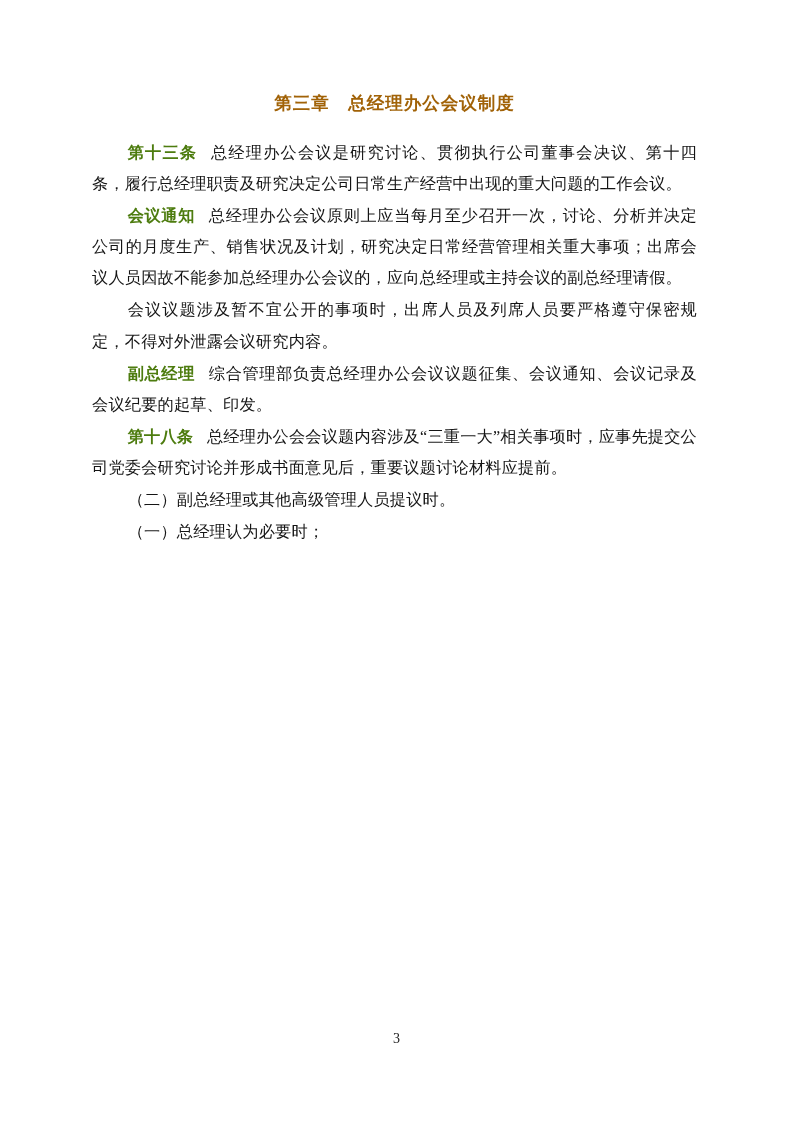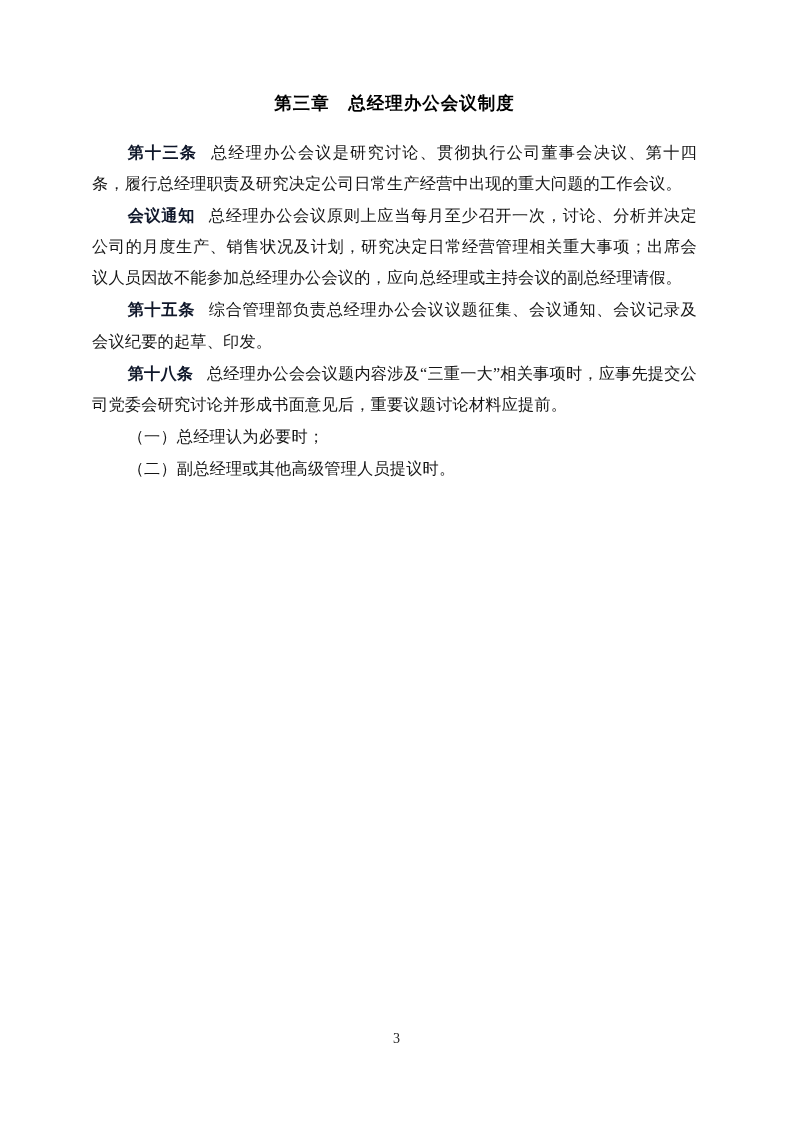--- a/index.html
+++ b/index.html
@@ -18,33 +18,33 @@
     padding: 88px 96px 0 92px;
   }
   .doc-title {
     font-family: "DejaVu Sans", "Liberation Sans", sans-serif;
     font-weight: bold;
     font-size: 17.5px;
     line-height: 30px;
     text-align: center;
     letter-spacing: 1px;
     margin-bottom: 19px;
-    color: #000000;
+    color: #a16207;
   }
   .para {
     font-size: 16.2px;
     line-height: 31.1px;
     text-align: justify;
     text-indent: 2.2em;
     letter-spacing: 0.2px;
   }
   .para .article-label {
     font-family: "DejaVu Sans", "Liberation Sans", sans-serif;
     font-weight: bold;
-    color: #0f172a;
+    color: #4d7c0f;
   }
   .para .article-label:not(:empty) { margin-right: 0.85em; }
   .page-number {
     position: absolute;
     top: 1031px;
     left: 0;
     width: 100%;
     text-align: center;
     font-size: 14px;
     color: #222;
@@ -56,26 +56,27 @@
 <div class="page-content">
 
   <h1 class="doc-title">第三章　总经理办公会议制度</h1>
 
   <p class="para"><b class="article-label">第十三条</b><span>总经理办公会议是研究讨论、贯彻执行公司董事会决议、第十四条，履行总经理职责及研究决定公司日常生产经营中出现的重大问题的工作会议。</span></p>
 
 
   <p class="para"><b class="article-label">会议通知</b><span>总经理办公会议原则上应当每月至少召开一次，讨论、分析并决定公司的月度生产、销售状况及计划，研究决定日常经营管理相关重大事项；出席会议人员因故不能参加总经理办公会议的，应向总经理或主持会议的副总经理请假。</span></p>
 
 
+  <p class="para"><b class="article-label"></b><span>会议议题涉及暂不宜公开的事项时，出席人员及列席人员要严格遵守保密规定，不得对外泄露会议研究内容。</span></p>
 
-  <p class="para"><b class="article-label">第十五条</b><span>综合管理部负责总经理办公会议议题征集、会议通知、会议记录及会议纪要的起草、印发。</span></p>
+  <p class="para"><b class="article-label">副总经理</b><span>综合管理部负责总经理办公会议议题征集、会议通知、会议记录及会议纪要的起草、印发。</span></p>
 
 
   <p class="para"><b class="article-label">第十八条</b><span>总经理办公会会议题内容涉及“三重一大”相关事项时，应事先提交公司党委会研究讨论并形成书面意见后，重要议题讨论材料应提前。</span></p>
 
 
+  <p class="para"><b class="article-label"></b><span>（二）副总经理或其他高级管理人员提议时。</span></p>
+
   <p class="para"><b class="article-label"></b><span>（一）总经理认为必要时；</span></p>
-
-  <p class="para"><b class="article-label"></b><span>（二）副总经理或其他高级管理人员提议时。</span></p>
 
 </div>
 
 <div class="page-number">3</div>
 
 </body></html>

